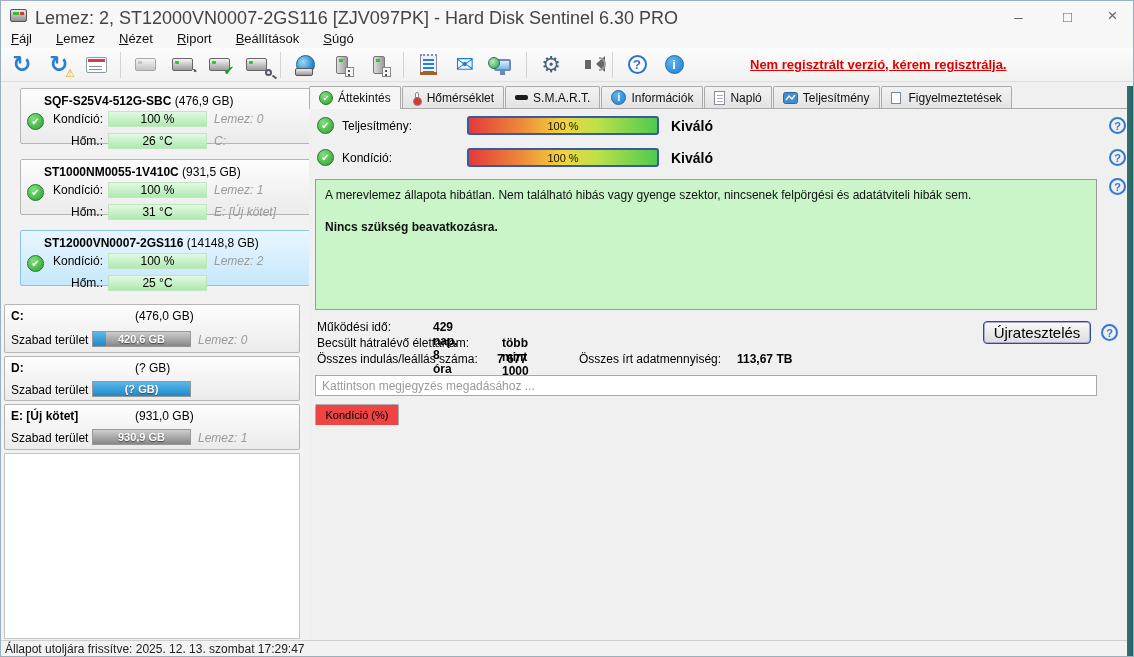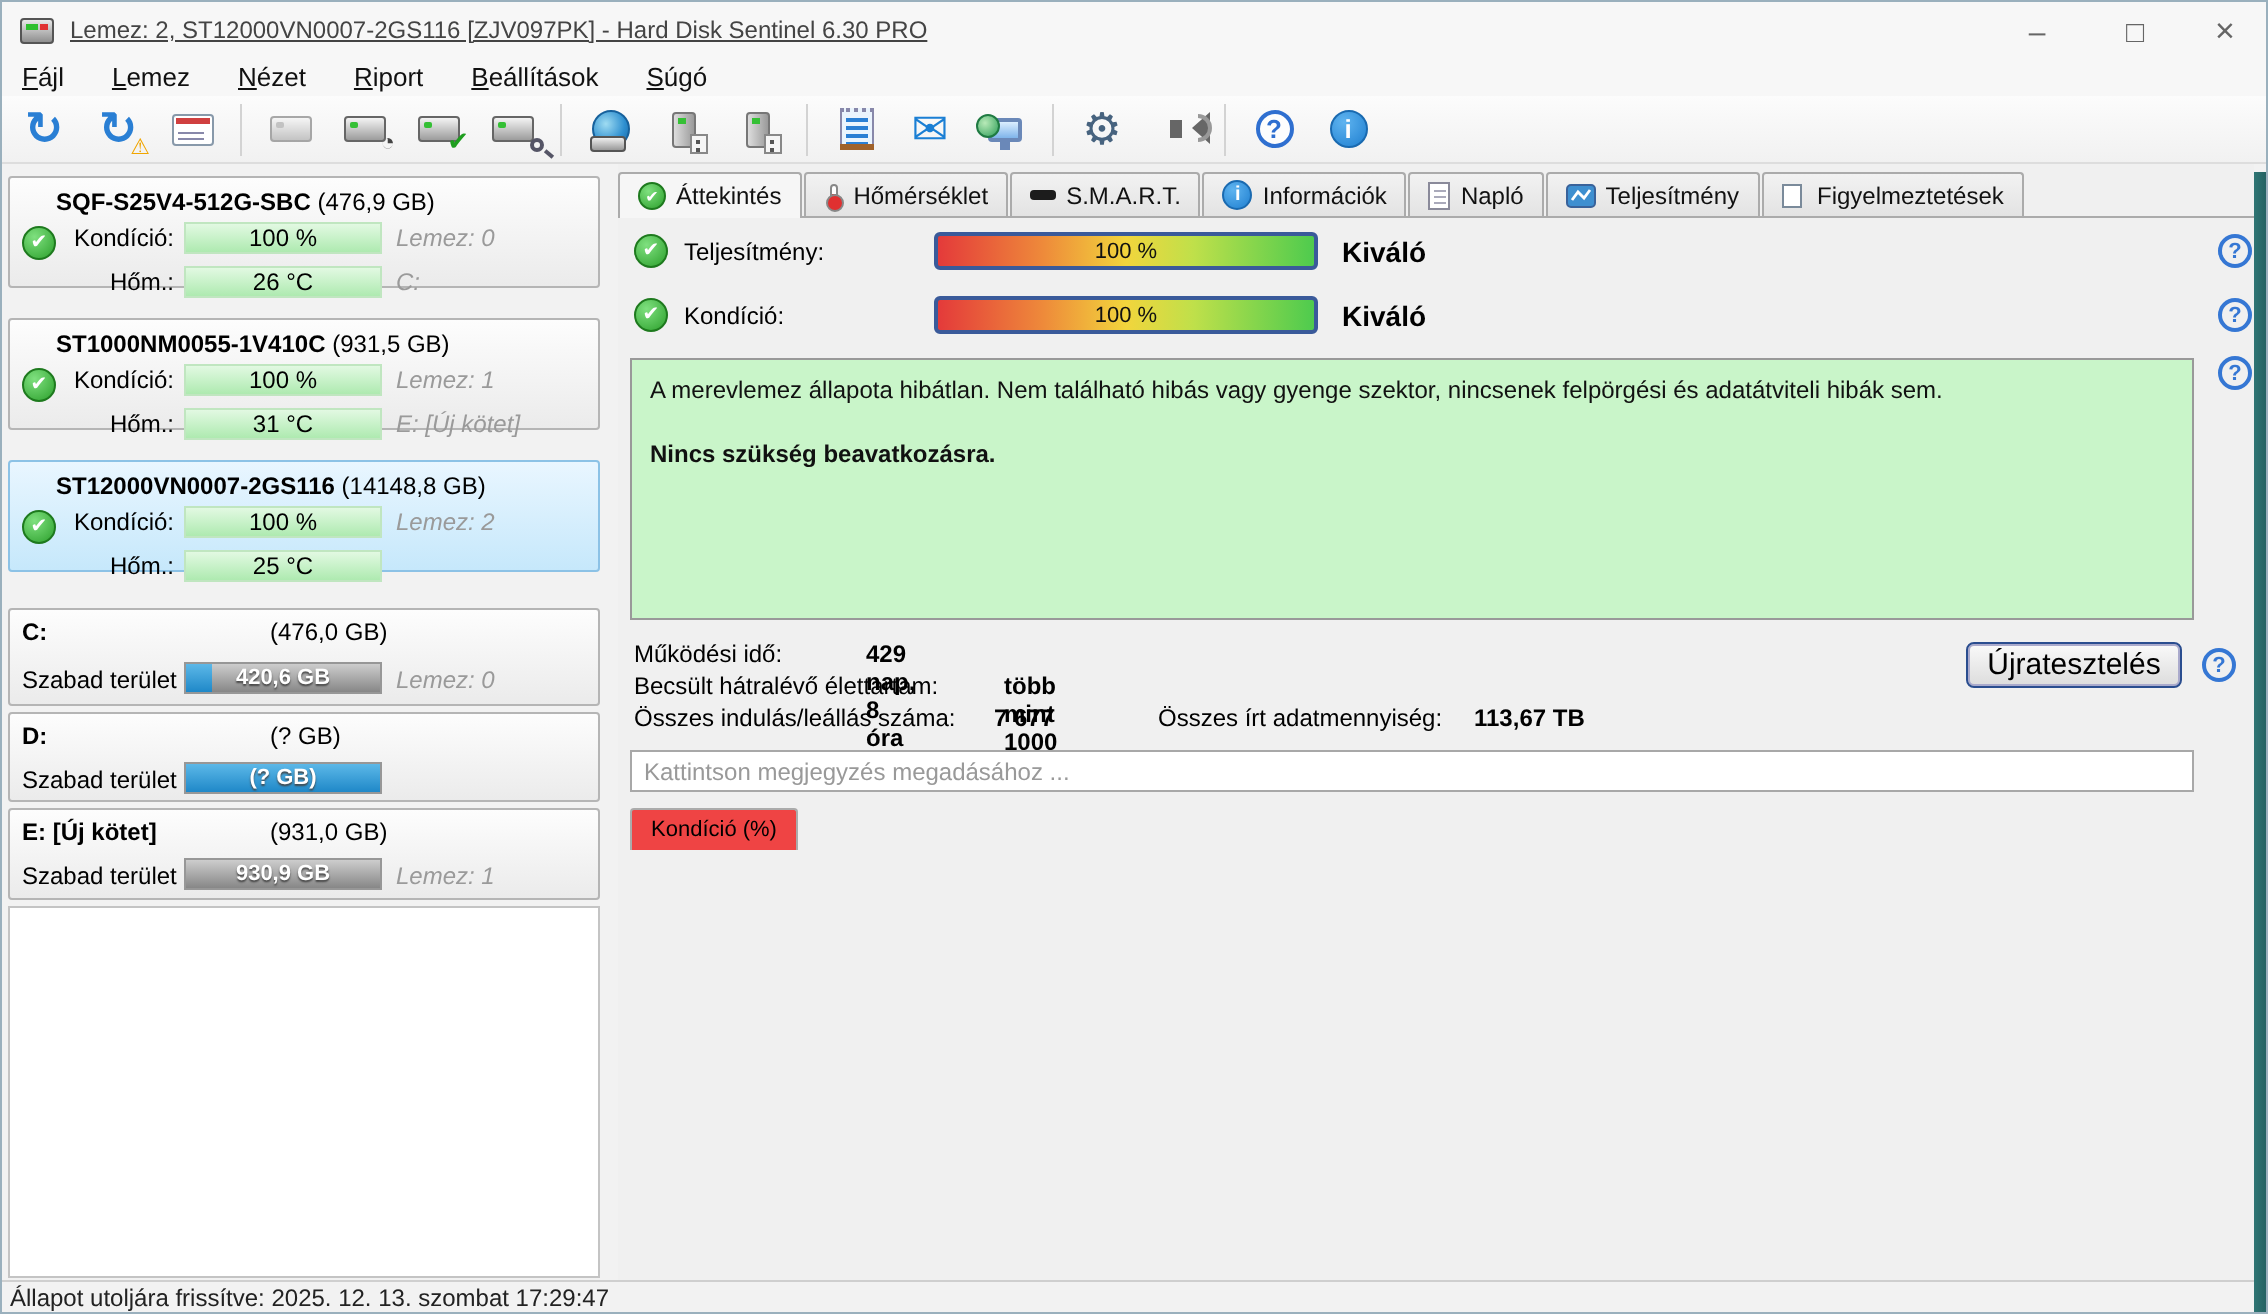--- a/index.html
+++ b/index.html
@@ -6,21 +6,21 @@
   *{box-sizing:border-box;font-family:"Liberation Sans","DejaVu Sans",sans-serif;}
   #win{position:relative;width:1134px;height:657px;background:#f2f2f2;border:1px solid #9ab0bd;overflow:hidden;margin:0 auto;}
   .abs{position:absolute;}
   .b{font-weight:bold;}
 
   
   #titlebar{left:0;top:0;width:1134px;height:30px;background:#f7f7f7;}
   #appicon{left:9px;top:8px;width:17px;height:13px;background:linear-gradient(#e8e8e8,#8f8f8f);border:1px solid #555;border-radius:2px;}
   #appicon::before{content:"";position:absolute;left:2px;top:2px;width:6px;height:3px;background:#2fc02f;}
   #appicon::after{content:"";position:absolute;right:2px;top:2px;width:4px;height:3px;background:#e03030;}
-  #wtitle{left:34px;top:7px;font-size:12px;color:#444;white-space:nowrap;text-decoration:underline;}
+  #wtitle{left:34px;top:7px;font-size:18px;color:#444;white-space:nowrap;}
   .wbtn{top:0;width:45px;height:30px;display:flex;align-items:center;justify-content:center;font-size:15px;color:#666;}
   
   #menubar{left:0;top:30px;width:1134px;height:17px;background:#f7f7f7;display:flex;gap:24px;padding-left:10px;font-size:13px;color:#111;}
   .mi{display:inline-block;}
   .mi::first-letter{text-decoration:underline;}
   
   #toolbar{left:0;top:47px;width:1134px;height:34px;background:linear-gradient(#fcfcfc,#f1f1f1);border-bottom:1px solid #ddd;display:flex;align-items:center;gap:11px;padding-left:8px;}
   .tool{position:relative;width:26px;height:26px;display:flex;align-items:center;justify-content:center;flex:0 0 auto;}
   .tsep{width:1px;height:26px;background:#d3d3d3;flex:0 0 auto;}
   .g-refresh{font-size:23px;color:#2a7fd4;font-weight:bold;line-height:1;}
@@ -52,21 +52,21 @@
   .monitor .mglobe{position:absolute;left:-8px;top:-4px;width:12px;height:12px;border-radius:50%;background:radial-gradient(circle at 35% 35%,#b8eab8,#2e9e58);border:1px solid #1f7a42;}
   .g-gear{font-size:22px;color:#47637f;line-height:1;}
   .spk{position:relative;width:6px;height:9px;background:#666;}
   .spk::before{content:"";position:absolute;left:3px;top:-4px;border:8px solid transparent;border-right:9px solid #666;}
   .spk i{position:absolute;left:14px;top:-3px;width:7px;height:14px;border:2px solid #999;border-left:none;border-radius:0 9px 9px 0;}
   .helpc{width:19px;height:19px;border:2px solid #2f6fd0;border-radius:50%;color:#2f6fd0;font-weight:bold;font-size:13px;display:flex;align-items:center;justify-content:center;background:#fdfdfd;}
   .infoc{width:19px;height:19px;border-radius:50%;background:radial-gradient(circle at 35% 30%,#5fb4f0,#1f7fd0);color:#fff;font-weight:bold;font-size:13px;display:flex;align-items:center;justify-content:center;border:1px solid #1a6ab0;}
   #regtext{margin-left:52px;font-size:13px;font-weight:bold;color:#e00000;text-decoration:underline;white-space:nowrap;}
 
   
-  .card{left:3px;width:296px;height:56px;background:linear-gradient(#fdfdfd,#ebebeb);border:1px solid #b5b5b5;border-radius:2px;}
+  .card{left:19px;width:296px;height:56px;background:linear-gradient(#fdfdfd,#ebebeb);border:1px solid #b5b5b5;border-radius:2px;}
   .card.sel{background:linear-gradient(#e9f6ff,#c6e8fb);border-color:#8cc2e6;}
   .card-title{position:absolute;left:23px;top:5px;font-size:12px;white-space:nowrap;color:#000;}
   .okball{width:17px;height:17px;border-radius:50%;background:radial-gradient(circle at 35% 30%,#7fe07f,#2ca02c);border:1px solid #1e7a1e;color:#fff;font-size:10px;display:flex;align-items:center;justify-content:center;}
   .crow{position:absolute;left:0;height:16px;width:100%;font-size:12px;}
   .clabel{position:absolute;left:0;width:82px;text-align:right;top:1px;}
   .gbar{position:absolute;left:87px;top:0;width:99px;height:16px;background:linear-gradient(#e2f9e2,#aeeab0);border:1px solid #c0e6c0;text-align:center;font-size:12px;line-height:15px;}
   .cright{position:absolute;left:193px;top:1px;font-style:italic;color:#9a9a9a;font-size:12px;white-space:nowrap;}
   .pcard{left:3px;width:296px;background:linear-gradient(#fdfdfd,#ebebeb);border:1px solid #b5b5b5;border-radius:2px;height:46px;}
   .pname{position:absolute;left:6px;top:4px;font-size:12px;font-weight:bold;}
   .psize{position:absolute;left:130px;top:4px;font-size:12px;}
@@ -211,20 +211,21 @@
           <i></i>
         </span>
       </span>
     <span class="tsep"></span>
     <span class="tool">
         <span class="helpc">?</span>
       </span>
     <span class="tool">
         <span class="infoc">i</span>
       </span>
+    <span id="regtext">Nem regisztrált verzió, kérem regisztrálja.</span>
   </div>
 
   <div class="card abs" style="top:87px;">
     <div class="card-title"><span class="b">SQF-S25V4-512G-SBC</span> <span>(476,9 GB)</span></div>
     <span class="okball abs" style="left:6px;top:24px;">✔</span>
     <div class="crow" style="top:22px;">
       <span class="clabel">Kondíció:</span>
       <span class="gbar">100 %</span>
       <span class="cright">Lemez: 0</span>
     </div>

